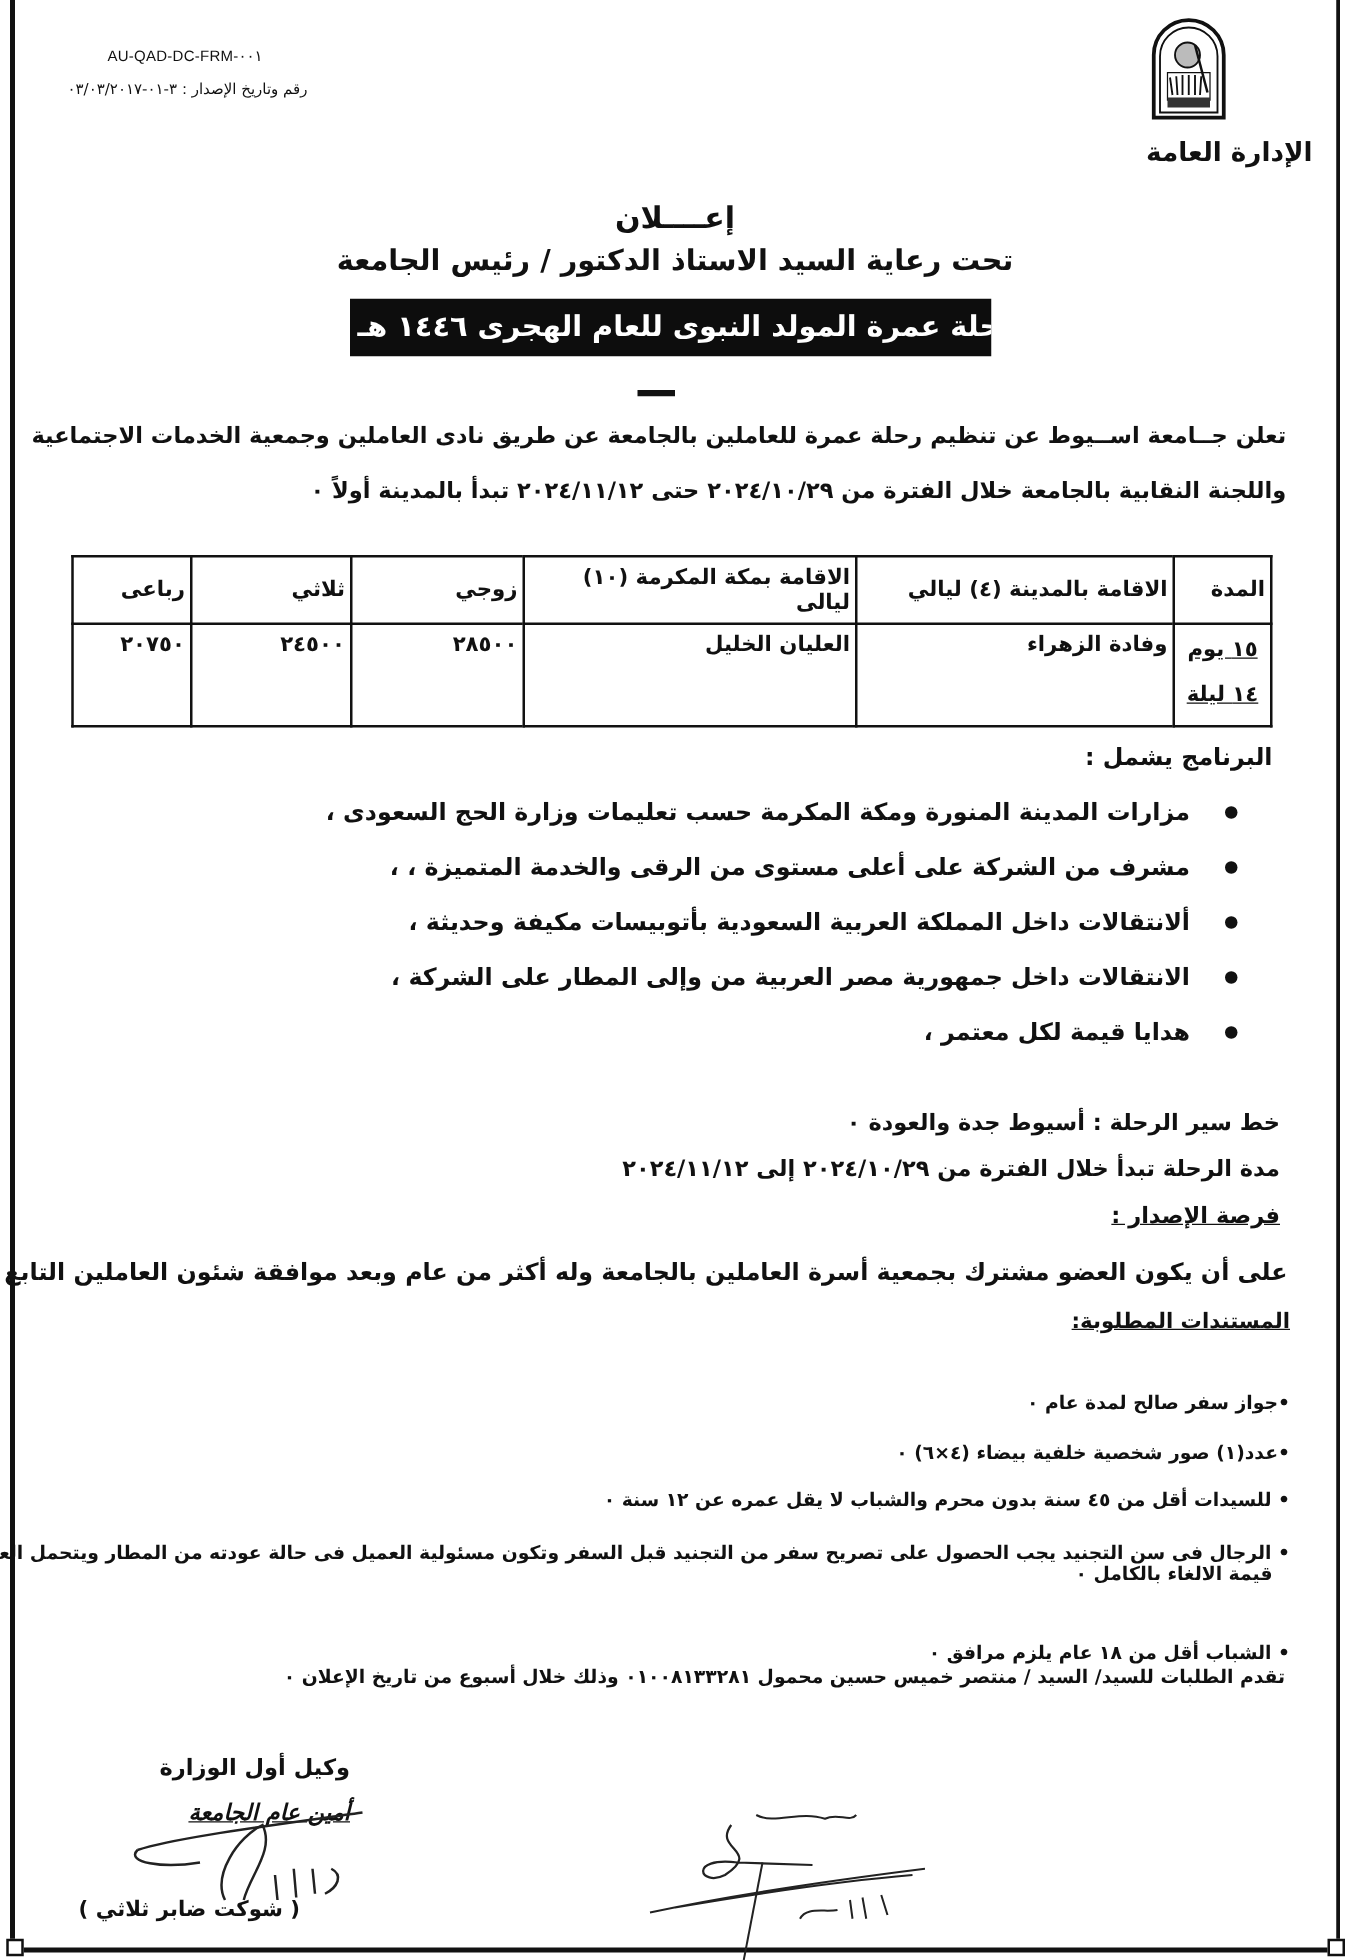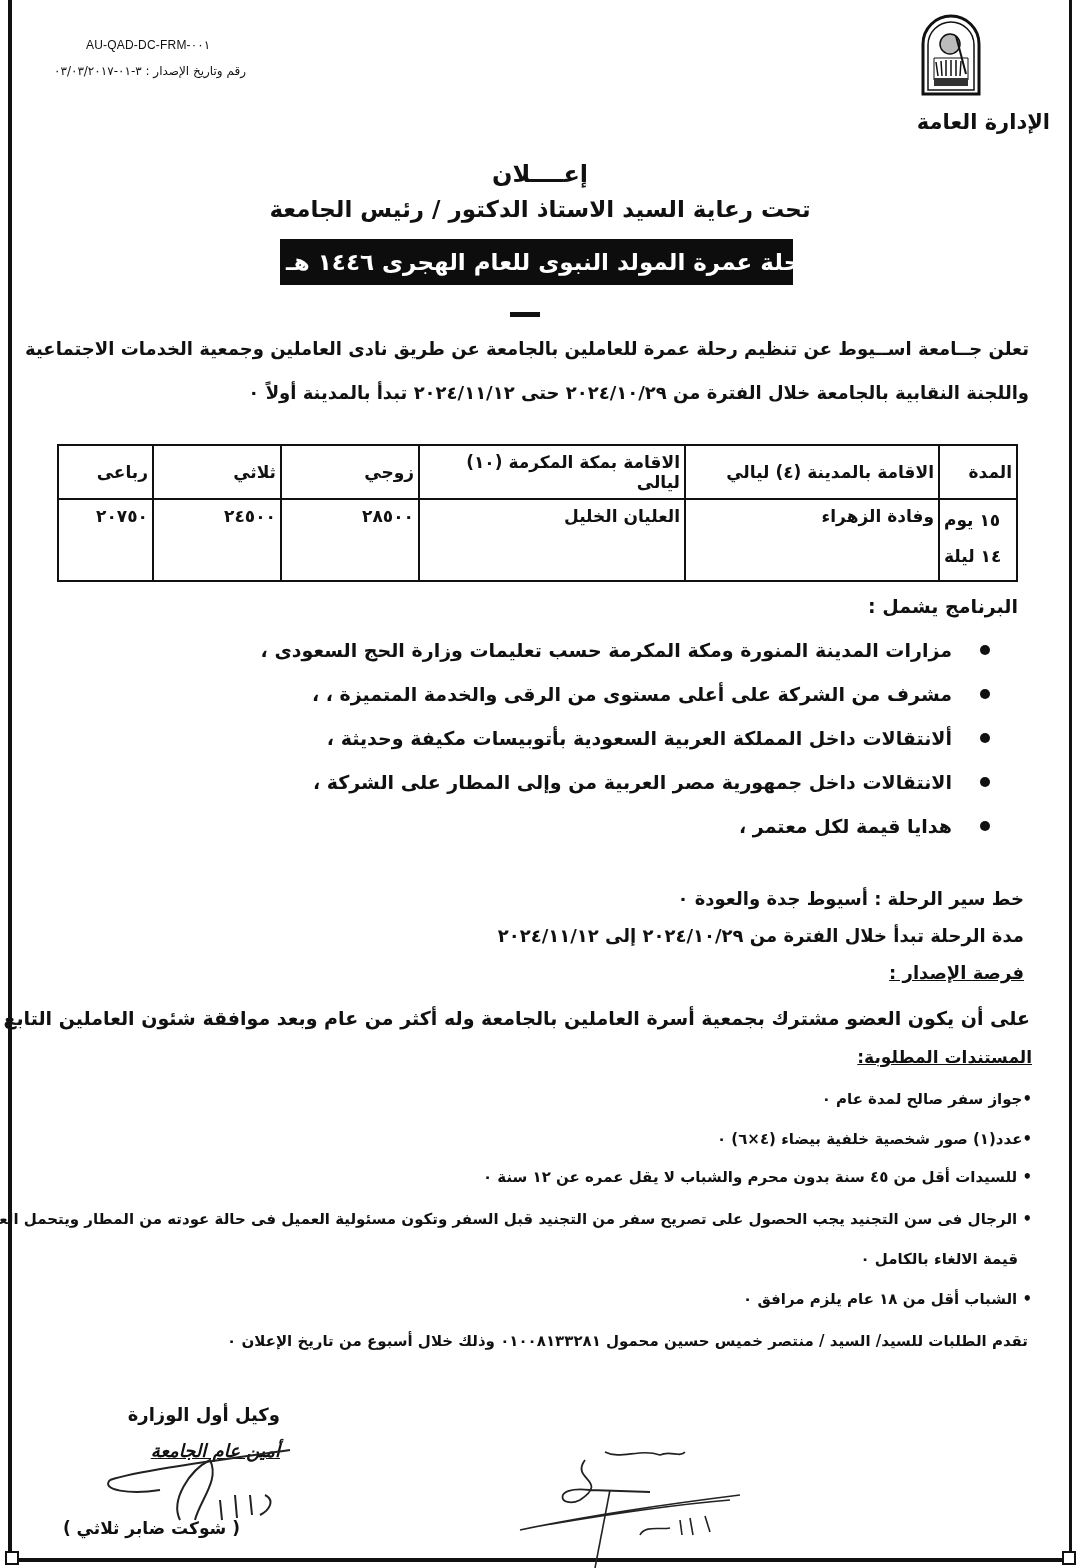--- a/index.html
+++ b/index.html
@@ -42,34 +42,34 @@
   table.prices {
     position: absolute; left: 57px; top: 444px; width: 961px; height: 138px;
     border-collapse: collapse; direction: rtl;
     font-weight: bold; font-size: 17px;
   }
   table.prices td, table.prices th {
     border: 2px solid #111; text-align: right; vertical-align: top;
     padding: 6px 4px; font-weight: bold;
   }
   table.prices th { height: 34px; vertical-align: middle; }
-  table.prices td.dur { text-align: left; line-height: 36px; padding-top: 2px; }
+  table.prices td.dur { text-align: center; line-height: 36px; padding-top: 2px; text-decoration: underline; }
 
   .section { position: absolute; font-weight: bold; direction: rtl; text-align: right; white-space: nowrap; }
   .prog-head { right: 62px; top: 595px; font-size: 19px; }
   .prog-list { position: absolute; right: 90px; top: 628px; margin: 0; padding: 0; list-style: none; direction: rtl; }
   .prog-list li { position: relative; font-weight: bold; font-size: 19px; height: 44px; line-height: 44px; padding-right: 38px; white-space: nowrap; text-align: right; }
   .prog-list li .bullet { position: absolute; right: 0; top: 17px; width: 10px; height: 10px; border-radius: 50%; background: #111; }
 
   .route { right: 56px; top: 888px; font-size: 18px; }
   .period { right: 56px; top: 925px; font-size: 18px; }
   .inst-head { right: 56px; top: 962px; font-size: 18px; text-decoration: underline; }
   .inst-text { right: 50px; top: 1007px; font-size: 19px; }
   .docs-head { right: 48px; top: 1047px; font-size: 17px; text-decoration: underline; }
-  .doc-item { right: 48px; font-size: 15px; }
+  .doc-item { right: 48px; font-size: 15px; margin-top: 23px; }
   .d1 { top: 1090px; } .d2 { top: 1130px; } .d3 { top: 1168px; } .d4 { top: 1210px; } .d4b { right: 62px; top: 1250px; font-size: 15px; } .d5 { top: 1290px; }
   .apply { right: 52px; top: 1332px; font-size: 15px; }
 
   .sig-left { position: absolute; left: 80px; top: 1404px; width: 200px; text-align: right; direction: rtl; font-weight: bold; font-size: 18px; }
   .sig-left .l1 { position: absolute; right: 0; top: 0; }
   .sig-left .l2 { position: absolute; right: 0; top: 36px; text-decoration: underline; font-style: italic; }
   .sig-left .l3 { position: absolute; right: 40px; top: 114px; font-size: 17px; white-space: nowrap; }
   .sig-svg { position: absolute; }
 </style>
 </head>

